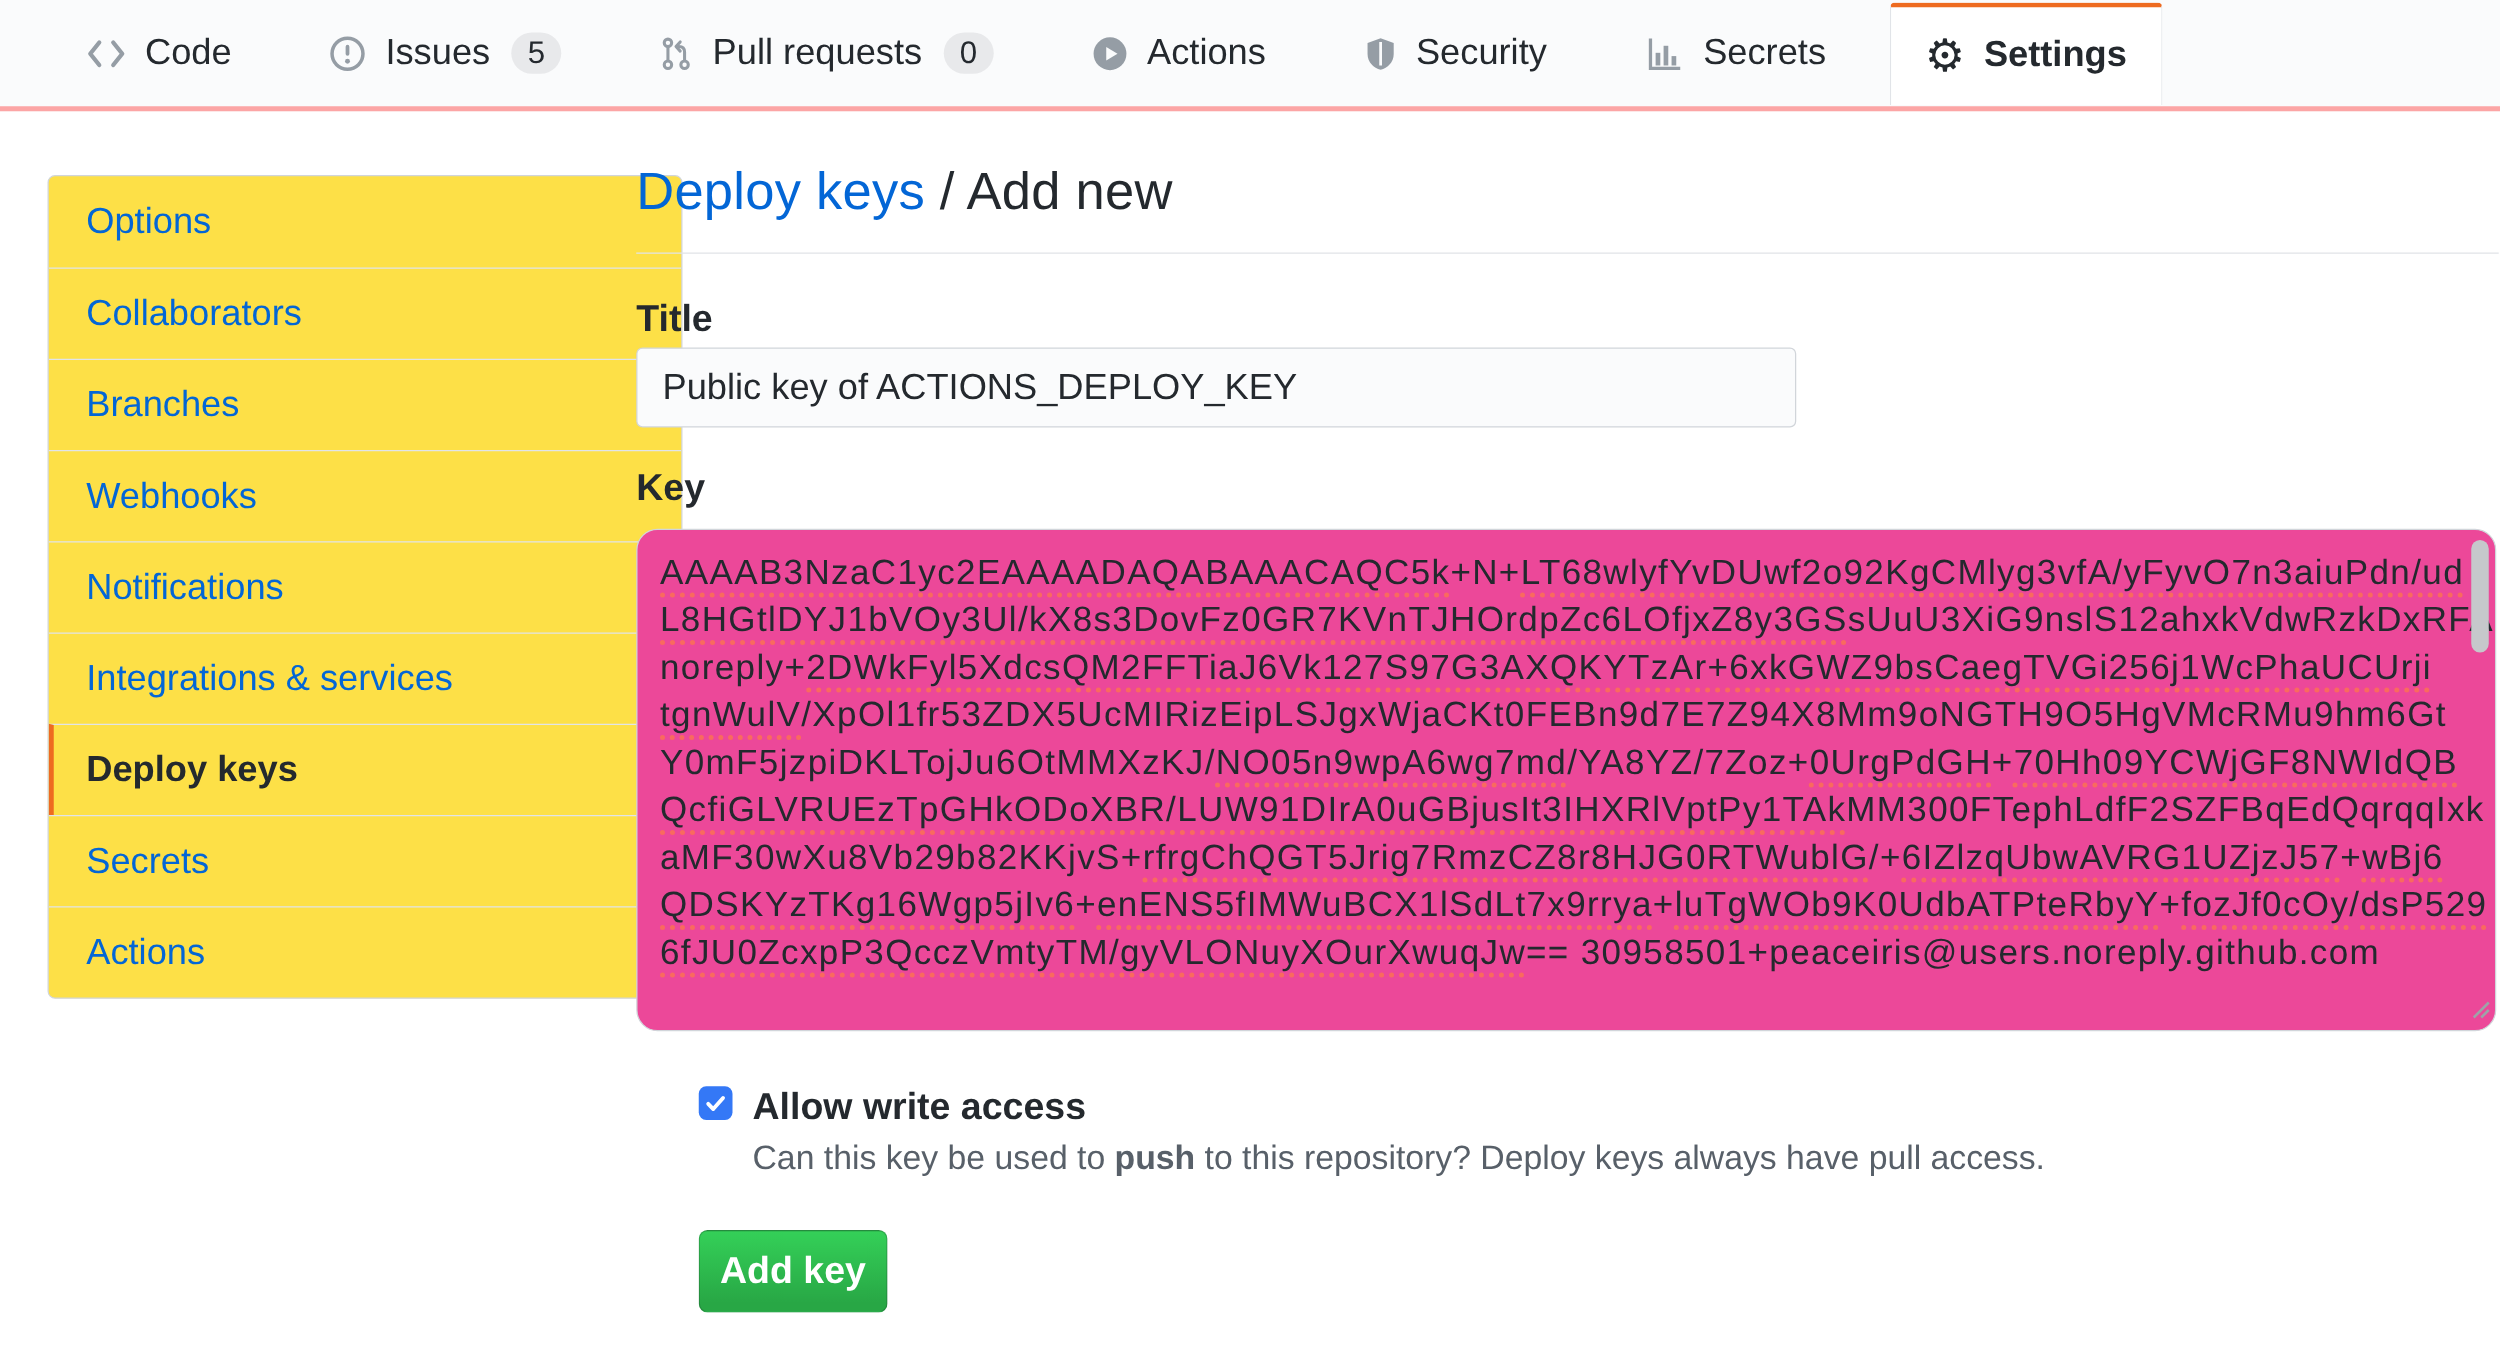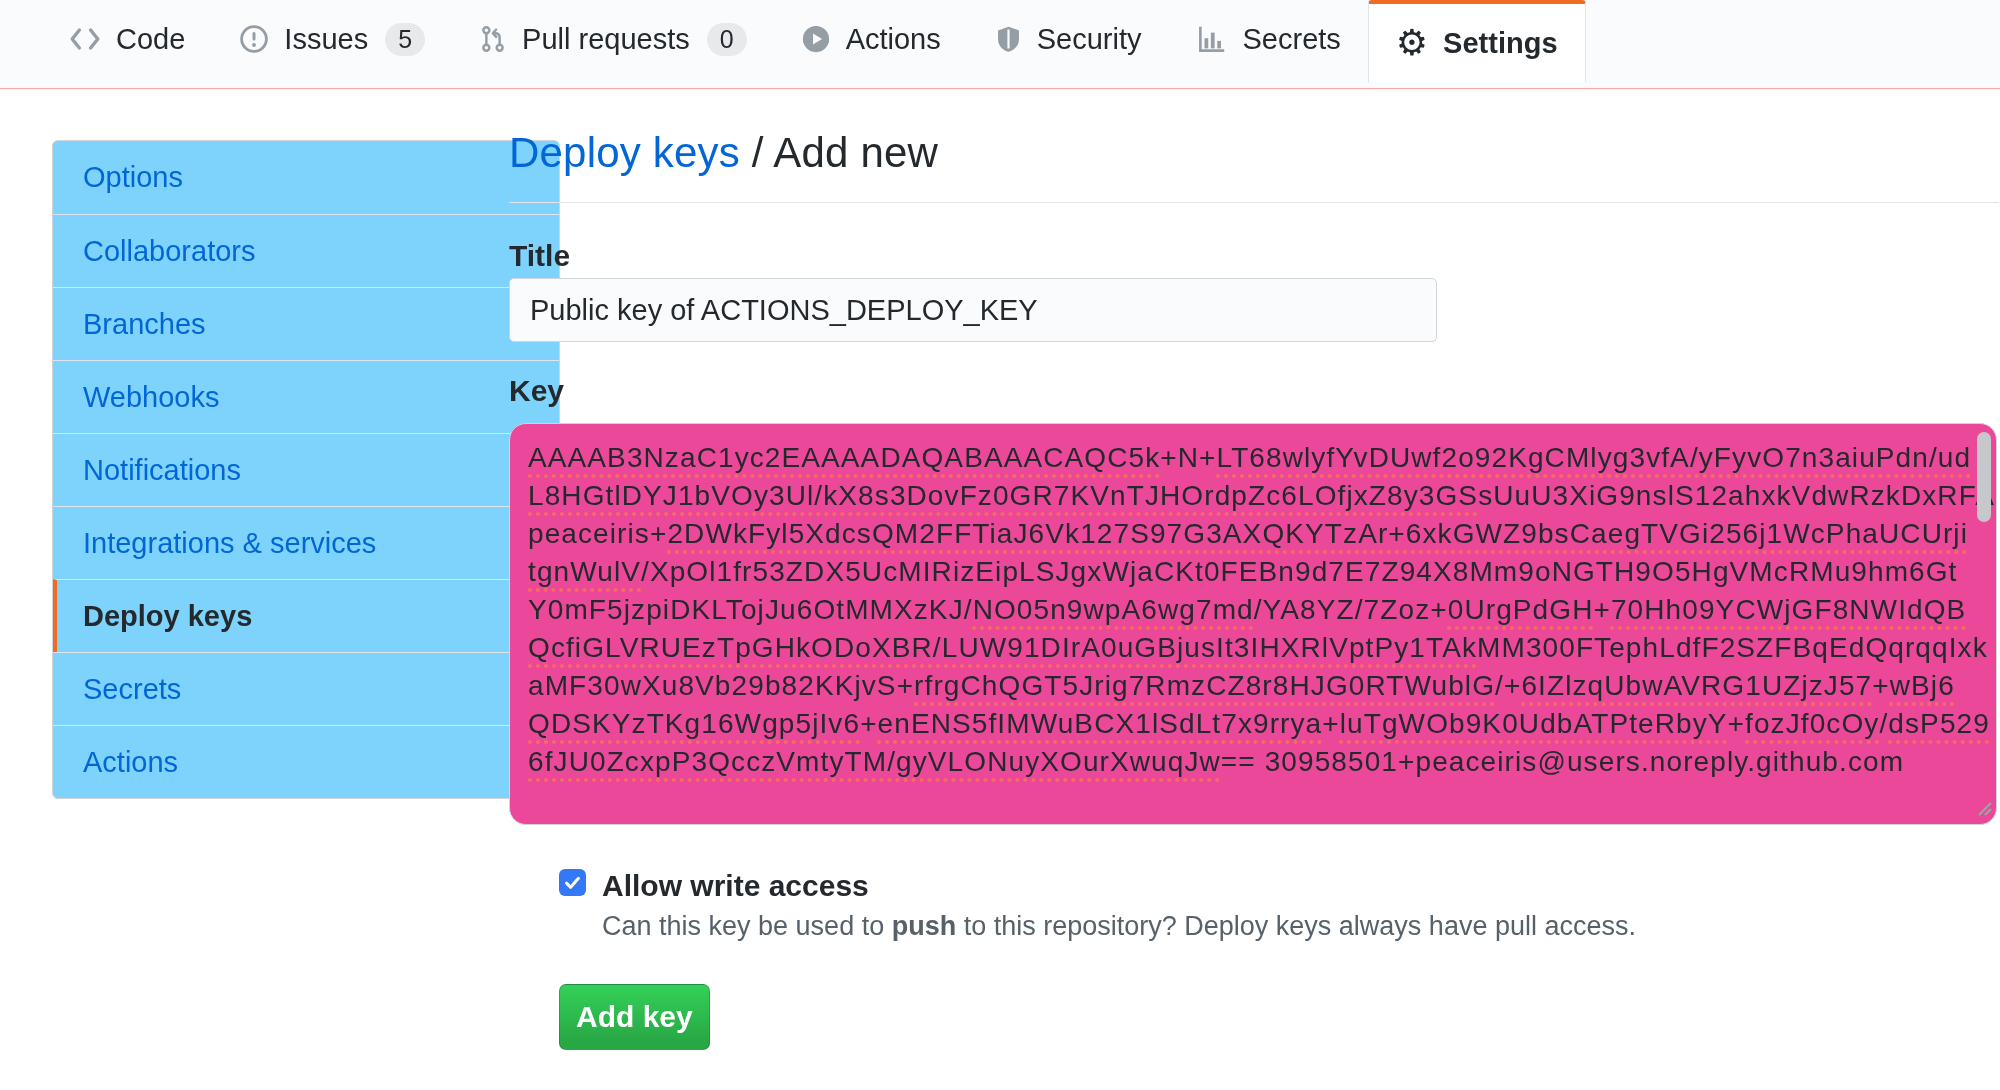--- a/index.html
+++ b/index.html
@@ -1,35 +1,35 @@
 <!DOCTYPE html>
 <html><head>
 <meta charset="utf-8">
 <style>
   * { margin:0; padding:0; box-sizing:border-box; }
   html,body { width:2000px; height:1090px; background:#ffffff;
     font-family:"Liberation Sans","DejaVu Sans",sans-serif; color:#24292e; overflow:hidden; }
 
   
-  .repo-nav { height:89px; background:#fafbfc; border-bottom:1px solid #fca5a5;
-    display:flex; align-items:flex-start; padding:0 0 0 42px; }
+  .repo-nav { height:89px; background:#fafbfc; border-bottom:4px solid #fca5a5;
+    display:flex; align-items:center; padding:0 0 0 42px;gap:24px; }
   .nav-tab { height:78px; display:flex; align-items:center; gap:15px; padding:0 27px;
     font-size:29px; color:#24292e; cursor:pointer; position:relative; }
   .nav-tab .tab-icon { color:#959da5; display:flex; align-items:center; }
   .nav-tab.active { background:#ffffff; border-left:1px solid #e1e4e8; border-right:1px solid #e1e4e8;
     border-top:4px solid #ee6b20; border-radius:4px 4px 0 0; height:82px; font-weight:600; }
   .nav-tab.active .tab-icon { color:#24292e; }
   .counter { margin-left:2px; background:rgba(27,31,35,.08); color:#24292e;
     border-radius:999px; padding:2px 13px; font-size:25px; }
   .gear-glyph { font-size:36px; line-height:1; }
 
   
   .content { position:relative; }
-  .settings-sidebar { position:absolute; left:52px; top:51px; width:508px;
-    background:#7dd3fc; border:1px solid #d1d5da; border-radius:6px; overflow:hidden; }
+  .settings-sidebar { position:absolute; left:38px; top:51px; width:508px;
+    background:#fde047; border:1px solid #d1d5da; border-radius:6px; overflow:hidden; }
   .side-item { display:block; height:73px; line-height:73px; padding-left:30px;
     font-size:29px; color:#0366d6; cursor:pointer; }
   .side-item + .side-item { border-top:1px solid #e1e4e8; }
   .side-item.active { color:#24292e; font-weight:700; border-left:4px solid #ee6b20; padding-left:26px; }
 
   .main { position:absolute; left:509px; top:40px; width:1490px; }
   h2.page-head { font-size:42px; font-weight:400; letter-spacing:.2px; }
   h2.page-head a { color:#0366d6; text-decoration:none; cursor:pointer; }
   .head-rule { border:0; border-top:1px solid #e1e4e8; margin-top:25px; }
 
@@ -157,21 +157,21 @@
     </h2>
     <hr class="head-rule">
 
     <div class="field-label lbl-title">Title</div>
     <input class="title-input" type="text" value="Public key of ACTIONS_DEPLOY_KEY" style="">
 
     <div class="field-label lbl-key">Key</div>
     <div class="key-box" role="textbox" id="keyBox">
       <div class="key-line"><span class="sp">AAAAB3NzaC1yc2EAAAADAQABAAACAQC5k</span><span>+N+</span><span class="sp">LT68wlyfYvDUwf2o92KgCMlyg3vfA/yFyvO7n3aiuPdn/ud</span></div>
         <div class="key-line"><span class="sp">L8HGtlDYJ1bVOy3Ul/kX8s3DovFz0GR7KVnTJHOrdpZc6LOfjxZ8y3GS</span><span>sUuU3XiG9nslS12ahxkVdwRzkDxRFA</span></div>
-        <div class="key-line"><span>peaceiris+</span><span class="sp">2DWkFyl5XdcsQM2FFTiaJ6Vk127S97G3AXQKYTzAr+6xkGWZ9bsCaegTVGi256j1WcPhaUCUrji</span></div>
+        <div class="key-line"><span>noreply+</span><span class="sp">2DWkFyl5XdcsQM2FFTiaJ6Vk127S97G3AXQKYTzAr+6xkGWZ9bsCaegTVGi256j1WcPhaUCUrji</span></div>
         <div class="key-line"><span class="sp">tgnWulV</span><span>/XpOl1fr53ZDX5UcMIRizEipLSJgxWjaCKt0FEBn9d7E7Z94X8Mm9oNGTH9O5HgVMcRMu9hm6Gt</span></div>
         <div class="key-line"><span>Y0mF5jzpiDKLTojJu6OtMMXzKJ/</span><span class="sp">NO05n9wpA6wg7md</span><span>/YA8YZ/7Zoz+</span><span class="sp">0UrgPdGH</span><span>+</span><span class="sp">70Hh09YCWjGF8NWIdQB</span></div>
         <div class="key-line"><span class="sp">QcfiGLVRUEzTpGHkODoXBR/LUW91DIrA0uGBjusIt3IHXRlVptPy1TAk</span><span>MM300FTephLdfF2SZFBqEdQqrqqIxk</span></div>
         <div class="key-line"><span>aMF30wXu8Vb29b82KKjvS+</span><span class="sp">rfrgChQGT5Jrig7RmzCZ8r8HJG0RTWublG</span><span>/+</span><span class="sp">6IZlzqUbwAVRG1UZjzJ57</span><span>+</span><span class="sp">wBj6</span></div>
         <div class="key-line"><span class="sp">QDSKYzTKg16Wgp5jIv6</span><span>+</span><span class="sp">enENS5fIMWuBCX1lSdLt7x9rrya</span><span>+</span><span class="sp">luTgWOb9K0UdbATPteRbyY</span><span>+</span><span class="sp">fozJf0cOy</span><span>/</span><span class="sp">dsP529</span></div>
         <div class="key-line"><span class="sp">6fJU0ZcxpP3QcczVmtyTM/gyVLONuyXOurXwuqJw</span><span>== 30958501+peaceiris@users.noreply.github.com</span></div>
         <div class="v-scroll-thumb"></div>
       <div class="resize-grip">
         <svg width="22" height="22" viewBox="0 0 22 22">
           <path d="M20 8 8 20 M20 14 14 20" stroke="#9ea3a8" stroke-width="2" fill="none"></path>

